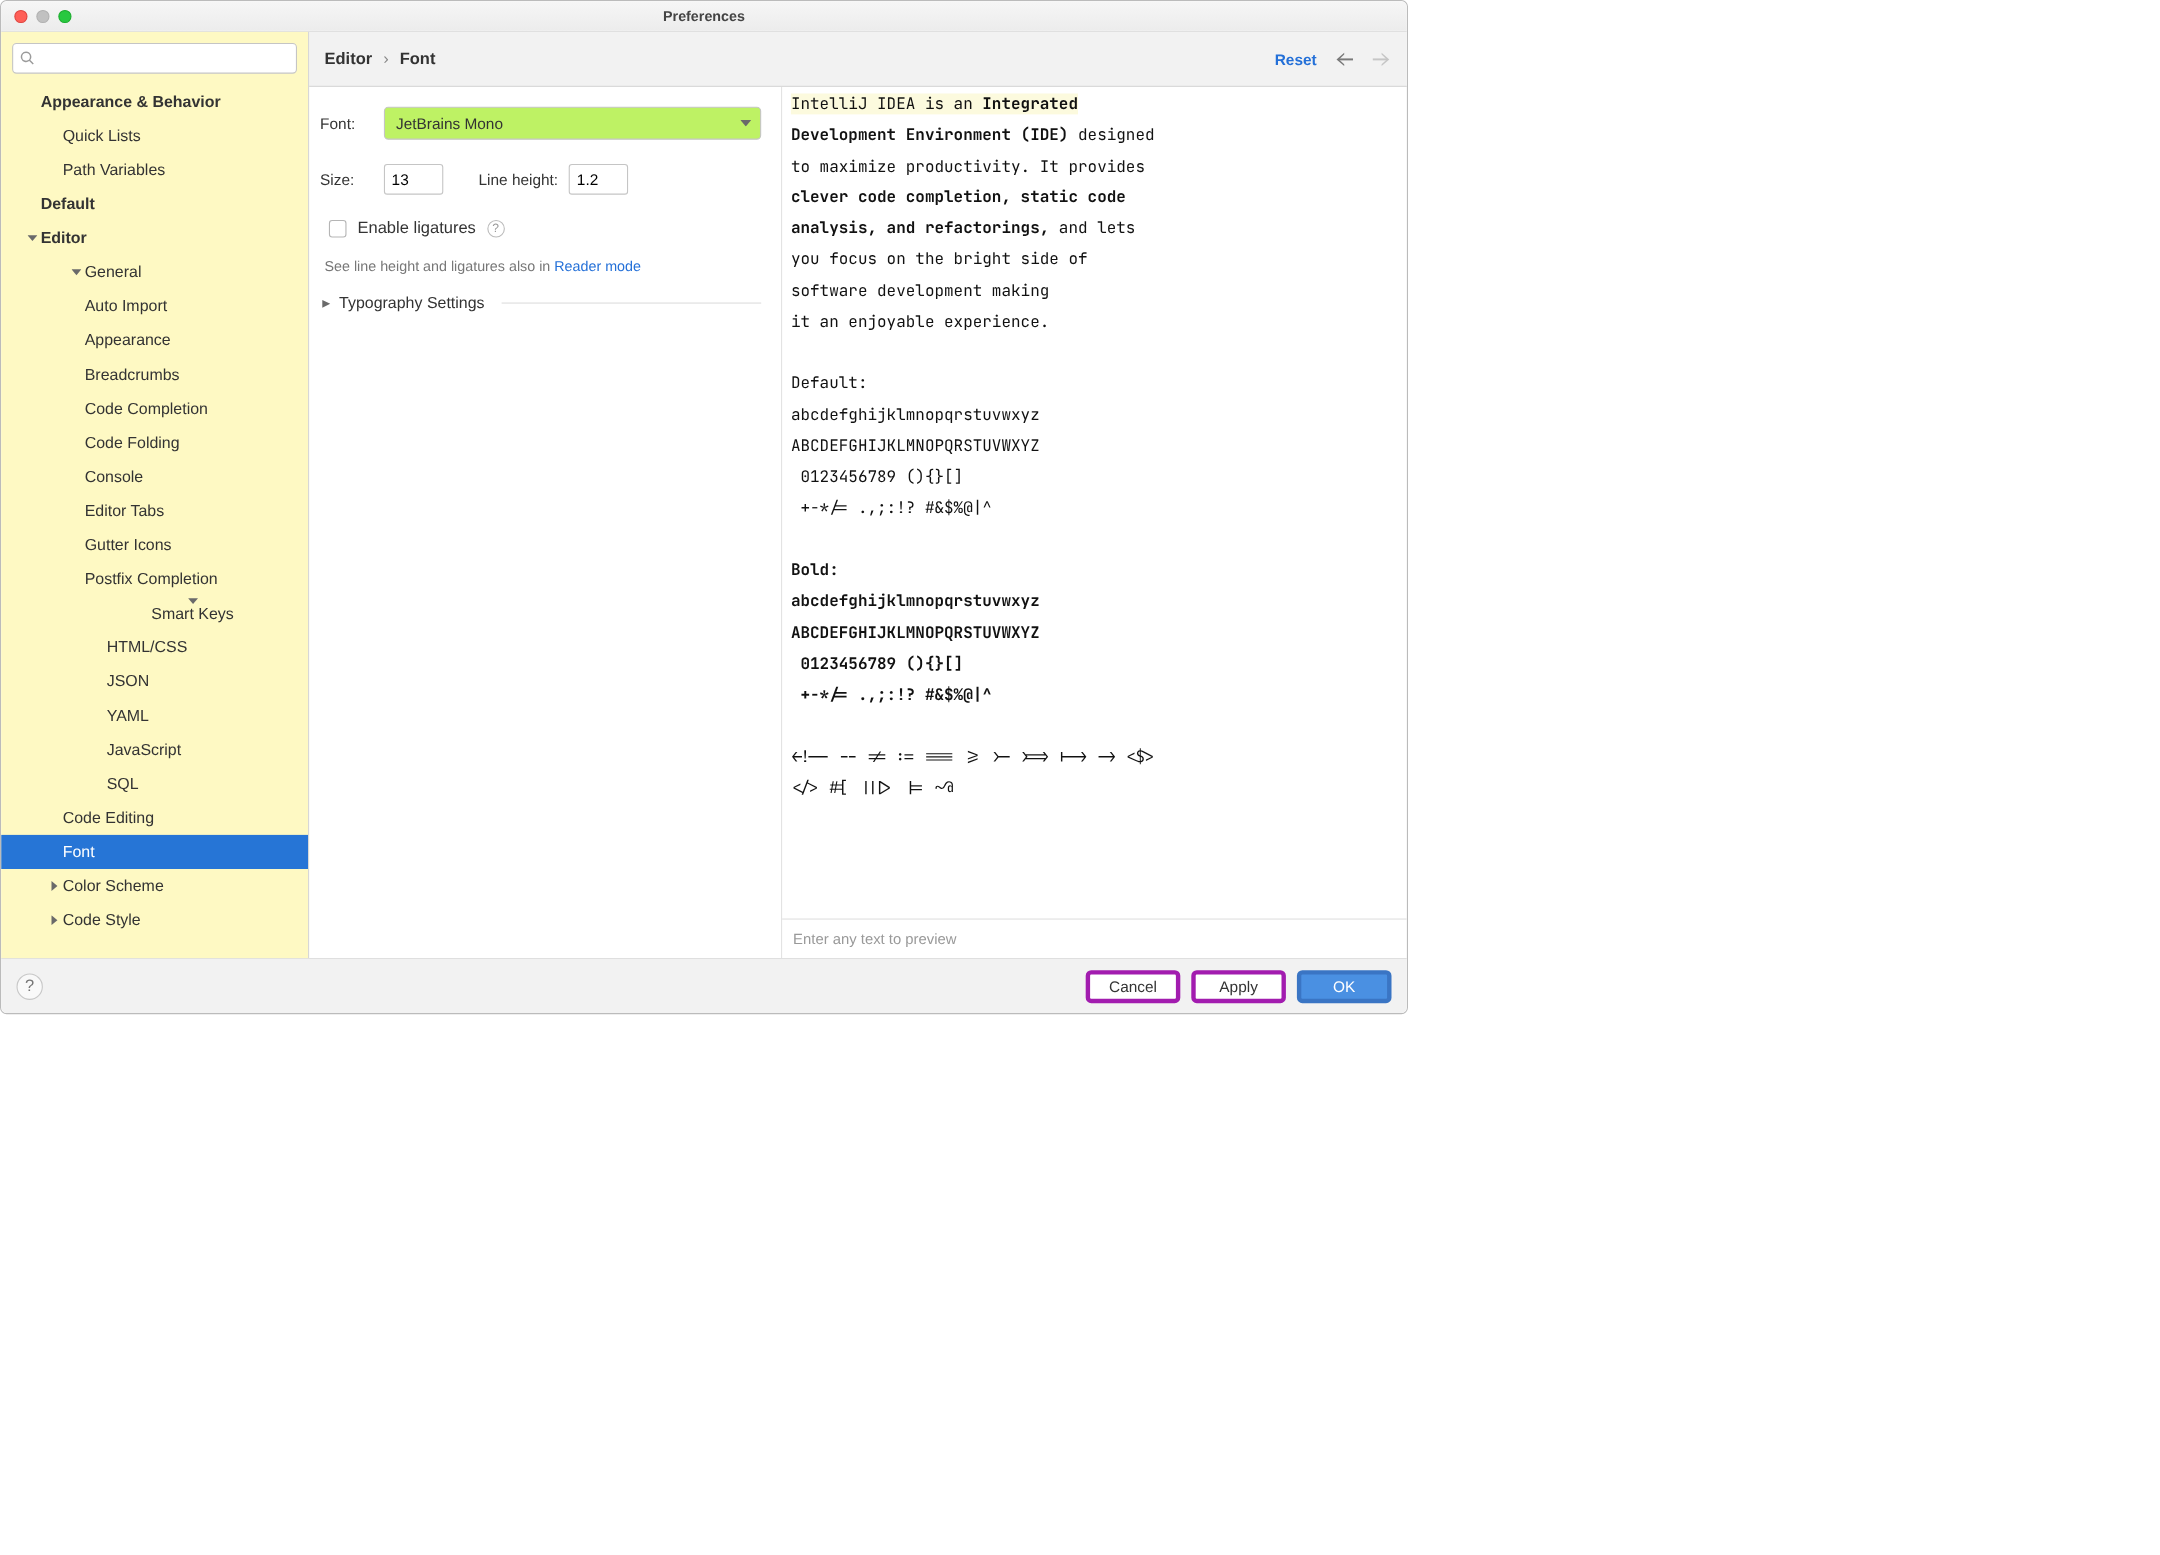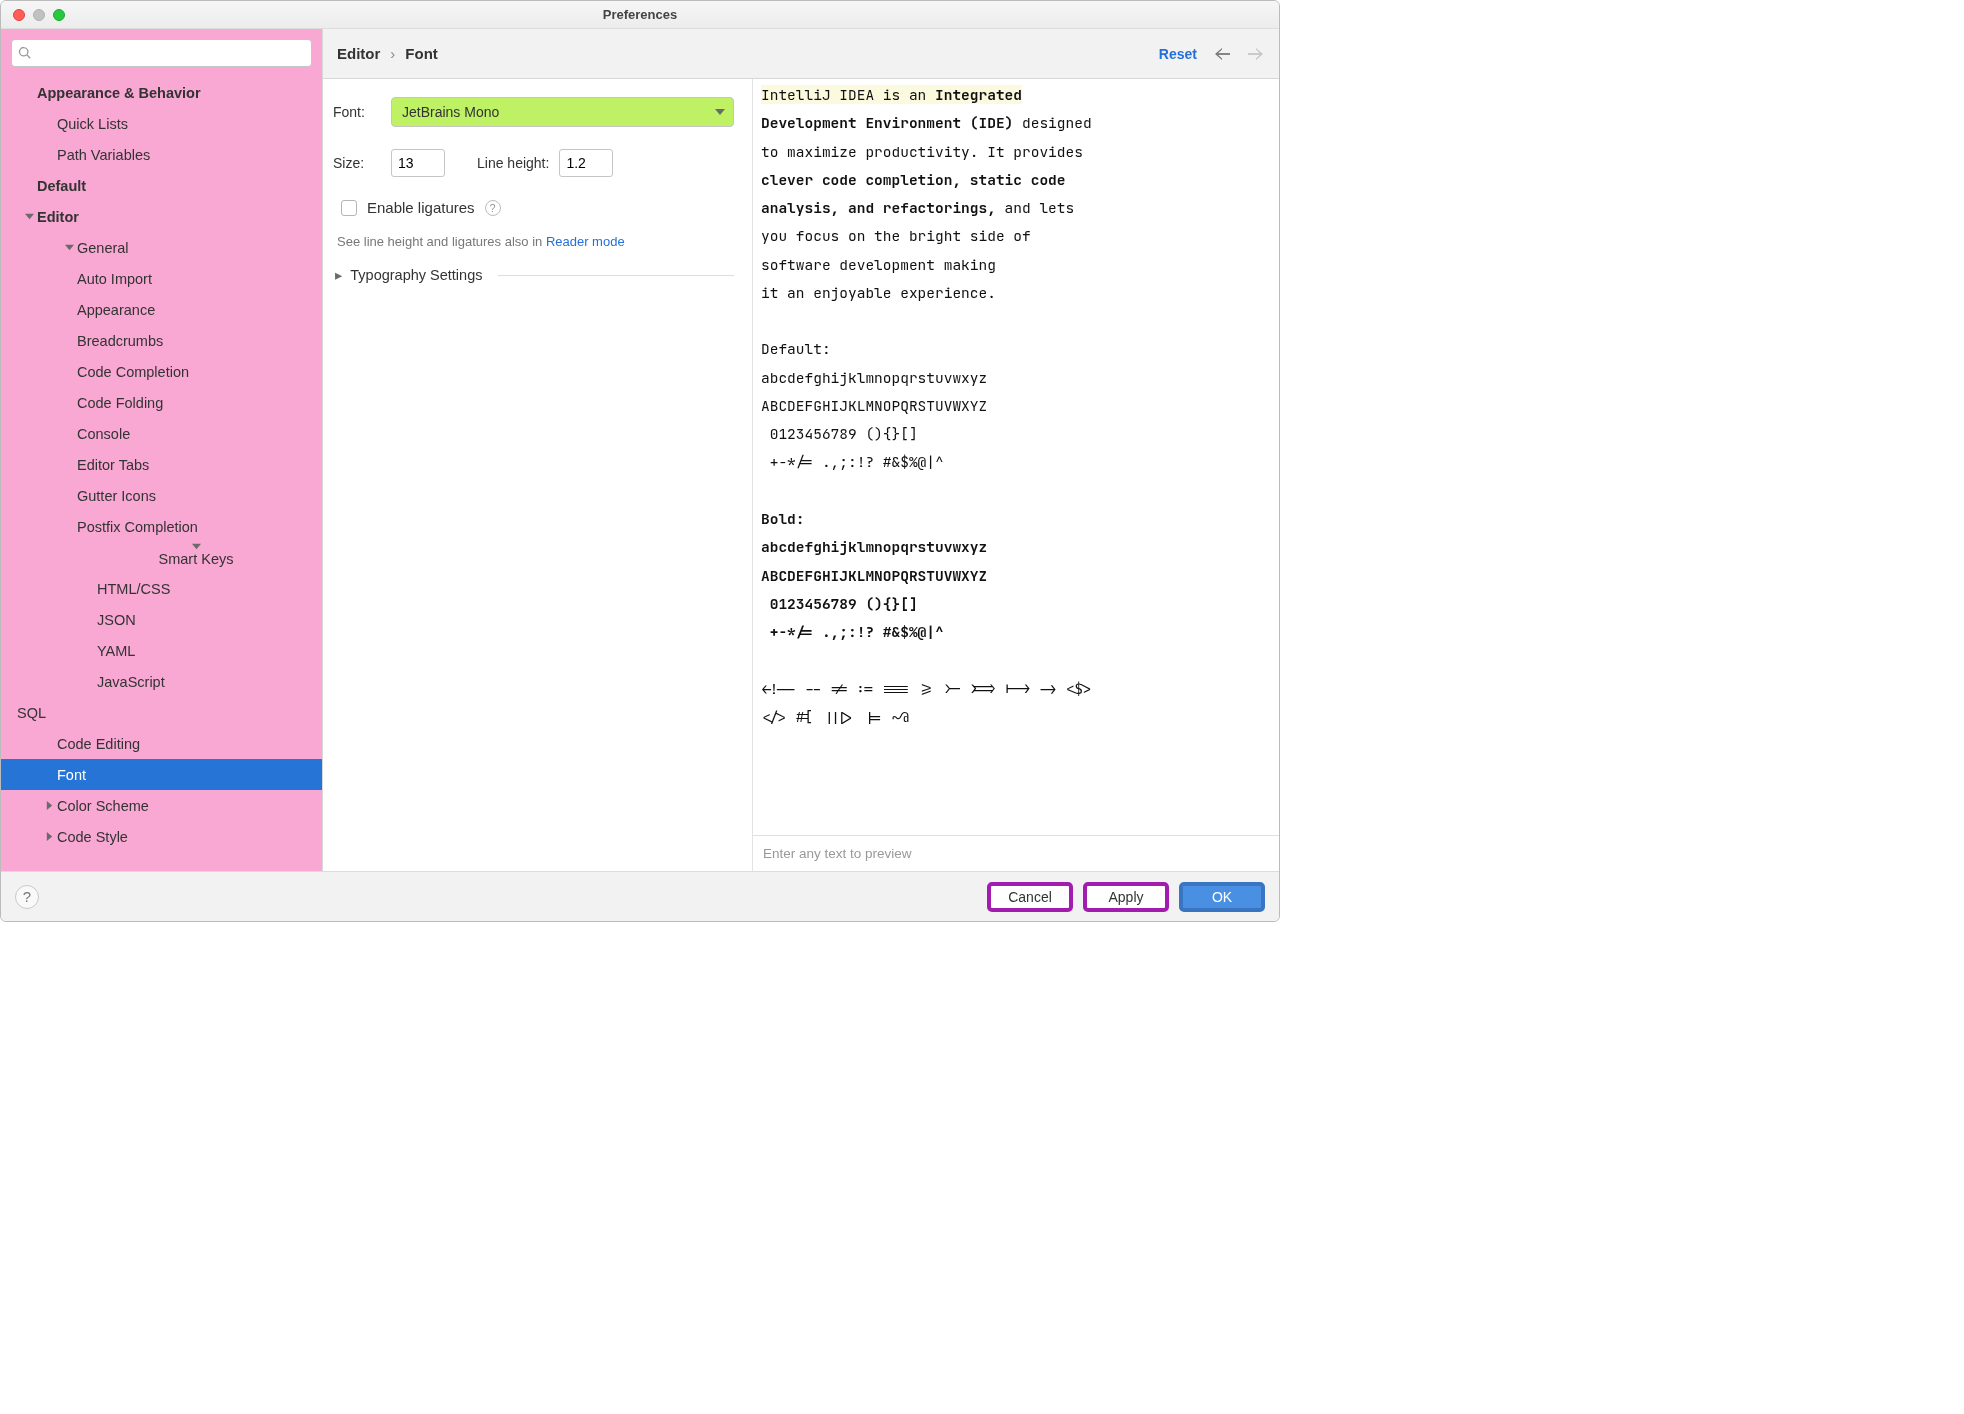--- a/index.html
+++ b/index.html
@@ -47,22 +47,22 @@
       color: #444;
     }
 
     .content {
       display: flex;
       height: calc(100% - 28px - 50px);
     }
 
     
     .sidebar {
-      width: 322px;
-      background: #f9a8d4;
+      width: 280px;
+      background: #fef9c3;
       border-right: 1px solid #d7d7d7;
       display: flex;
       flex-direction: column;
       position: relative;
     }
     .search-wrap {
       padding: 10px;
     }
     .search-input-wrap {
       display: flex;
@@ -436,21 +436,21 @@
           <span class="tree-label">JSON</span>
         </div>
         <div class="tree-item" style="padding-left: 80px;">
           <span class="tree-arrow"></span>
           <span class="tree-label">YAML</span>
         </div>
         <div class="tree-item" style="padding-left: 80px;">
           <span class="tree-arrow"></span>
           <span class="tree-label">JavaScript</span>
         </div>
-        <div class="tree-item" style="">
+        <div class="tree-item" style="padding-left: 80px;">
           <span class="tree-arrow"></span>
           <span class="tree-label">SQL</span>
         </div>
         <div class="tree-item" style="padding-left: 40px;">
           <span class="tree-arrow"></span>
           <span class="tree-label">Code Editing</span>
         </div>
         <div class="tree-item selected" style="padding-left: 40px;">
           <span class="tree-arrow"></span>
           <span class="tree-label">Font</span>

